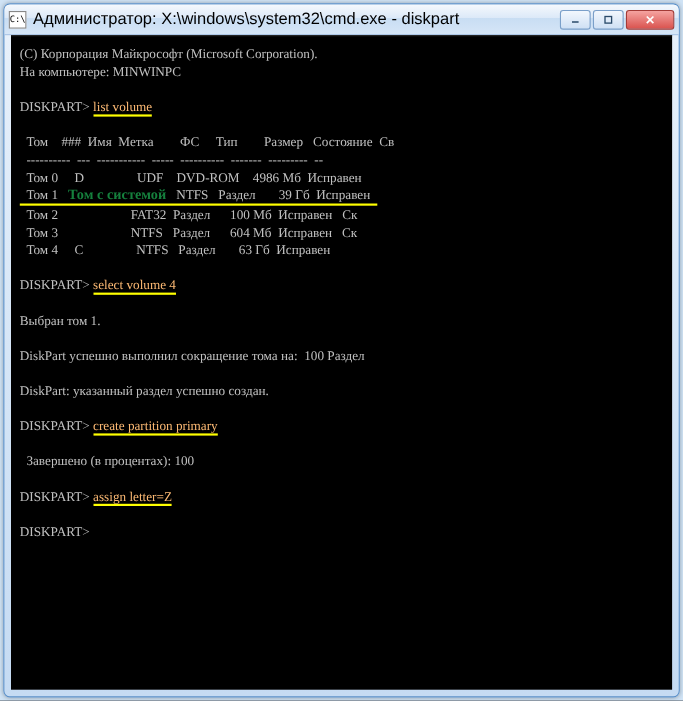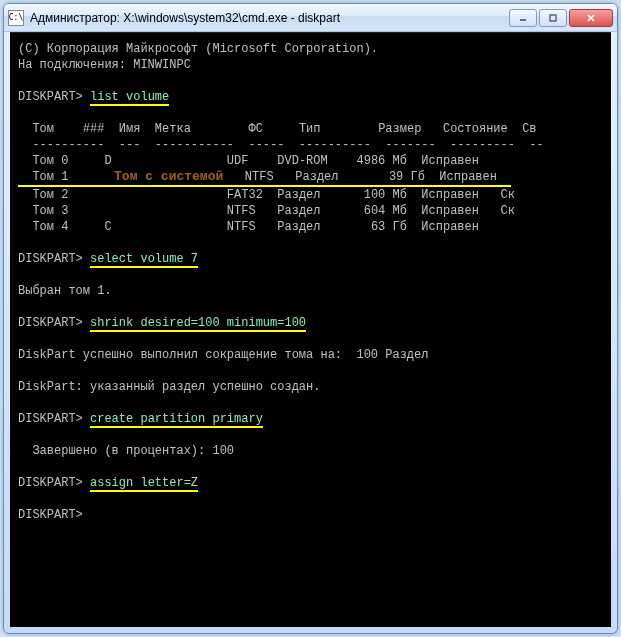--- a/index.html
+++ b/index.html
@@ -37,21 +37,21 @@
     align-items: center;
     justify-content: center;
     font-family: monospace;
     font-size: 8px;
     color: #000;
     background: #fff;
     border: 1px solid #888;
   }
   .titlebar-text {
     flex: 1;
-    font-size: 12px;
+    font-size: 15px;
     color: #000;
     white-space: nowrap;
     overflow: hidden;
   }
   .win-buttons {
     display: flex;
     gap: 2px;
   }
   .win-btn {
     width: 28px;
@@ -68,39 +68,38 @@
     width: 44px;
     background: linear-gradient(to bottom, #f5a3a0, #d9534f);
     border-color: #a33a36;
     color: #fff;
   }
   .win-btn svg { display: block; }
   .console {
     flex: 1;
     background: #000;
     color: #c0c0c0;
-    font-family: Liberation Mono, monospace;
+    font-family: Liberation Serif, serif;
     font-size: 12px;
     line-height: 16px;
     padding: 8px 8px;
     white-space: pre;
     overflow: hidden;
     border-top: 1px solid #222;
     margin: 0 6px 6px 6px;
     position: relative;
   }
   .u-yellow {
-    color: #86efac;
+    color: #fdba74;
     border-bottom: 2px solid #ffff00;
   }
   .annotation {
-    color: #a16207;
+    color: #15803d;
     font-weight: bold;
     font-size: 13px;
-    margin-left: 24px;
   }
   .row-underline {
     border-bottom: 2px solid #ffff00;
     display: inline-block;
   }
 </style>
 </head>
 <body>
 
 <div class="window">
@@ -120,25 +119,24 @@
       </div>
       <div class="win-btn close">
         <svg width="12" height="10" viewBox="0 0 12 10">
             <line x1="3" y1="2" x2="9" y2="8" stroke="#fff" stroke-width="1.6"></line>
             <line x1="9" y1="2" x2="3" y2="8" stroke="#fff" stroke-width="1.6"></line>
           </svg>
       </div>
     </div>
   </div>
 
-  <div class="console"><div>(C) Корпорация Майкрософт (Microsoft Corporation).</div><div>На подключения: MINWINPC</div>
+  <div class="console"><div>(C) Корпорация Майкрософт (Microsoft Corporation).</div><div>На компьютере: MINWINPC</div>
 <div><span>DISKPART&gt;</span> <span class="u-yellow">list volume</span></div>
 <div>  <span>Том</span>    <span>###</span>  <span>Имя</span>  <span>Метка</span>        <span>ФС</span>     <span>Тип</span>        <span>Размер</span>   <span>Состояние</span>  <span>Св</span></div><div>  ----------  ---  -----------  -----  ----------  -------  ---------  --</div><div>  <span>Том 0</span>     <span>D</span>                <span>UDF</span>    <span>DVD-ROM</span>    <span>4986 Мб</span>  <span>Исправен</span></div><div><span class="row-underline">  <span>Том 1</span>   <span class="annotation">Том с системой</span>   <span>NTFS</span>   <span>Раздел</span>       <span>39 Гб</span>  <span>Исправен</span>  </span></div><div>  <span>Том 2</span>                      <span>FAT32</span>  <span>Раздел</span>      <span>100 Мб</span>  <span>Исправен</span>   <span>Ск</span></div><div>  <span>Том 3</span>                      <span>NTFS</span>   <span>Раздел</span>      <span>604 Мб</span>  <span>Исправен</span>   <span>Ск</span></div><div>  <span>Том 4</span>     <span>C</span>                <span>NTFS</span>   <span>Раздел</span>       <span>63 Гб</span>  <span>Исправен</span></div>
-<div><span>DISKPART&gt;</span> <span class="u-yellow">select volume 7</span></div>
+<div><span>DISKPART&gt;</span> <span class="u-yellow">select volume 4</span></div>
 <div>Выбран том 1.</div>
-<div><span>DISKPART&gt;</span> <span class="u-yellow">shrink desired=100 minimum=100</span></div>
 <div>DiskPart успешно выполнил сокращение тома на:  100 Раздел</div>
 <div>DiskPart: указанный раздел успешно создан.</div>
 <div><span>DISKPART&gt;</span> <span class="u-yellow">create partition primary</span></div>
 <div>  Завершено (в процентах): 100</div>
 <div><span>DISKPART&gt;</span> <span class="u-yellow">assign letter=Z</span></div>
 <div><span>DISKPART&gt;</span></div></div>
 </div>
 
 </body></html>

